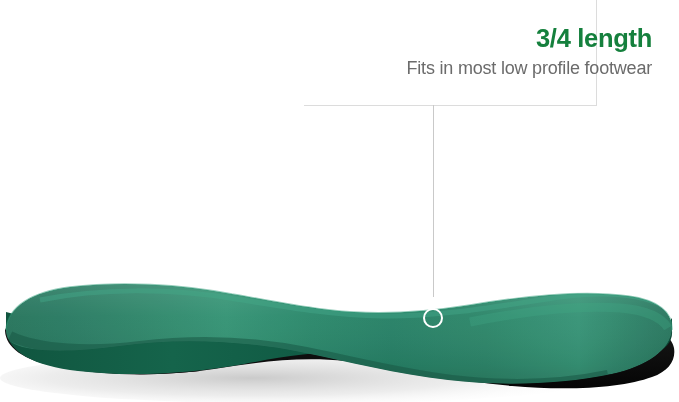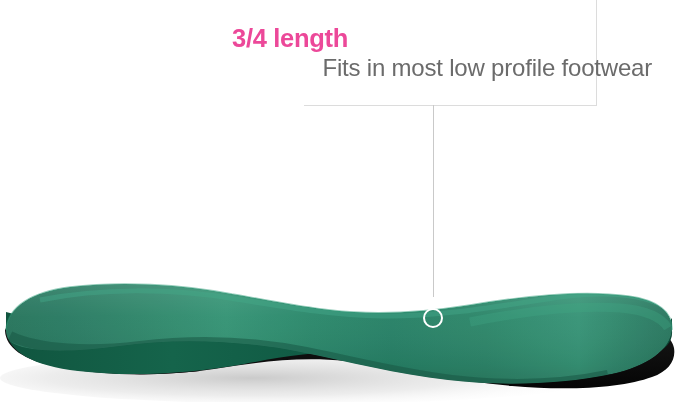--- a/index.html
+++ b/index.html
@@ -31,35 +31,35 @@
     border-top: none;
     border-left: none;
     background: transparent;
   }
 
   #callout-title {
     position: absolute;
     right: 27px;
     top: 24px;
     width: 420px;
-    text-align: left;
+    text-align: right;
     font-size: 25.5px;
     font-weight: bold;
-    color: #ec4899;
+    color: #15803d;
     letter-spacing: -0.3px;
     line-height: 28px;
     white-space: nowrap;
   }
   #callout-subtitle {
     position: absolute;
     right: 27px;
     top: 56px;
     width: 500px;
     text-align: right;
-    font-size: 24px;
+    font-size: 18px;
     font-weight: 300;
     color: #6b6b6b;
     letter-spacing: -0.2px;
     line-height: 24px;
     white-space: nowrap;
   }
 
   
   #leader-line {
     position: absolute;

